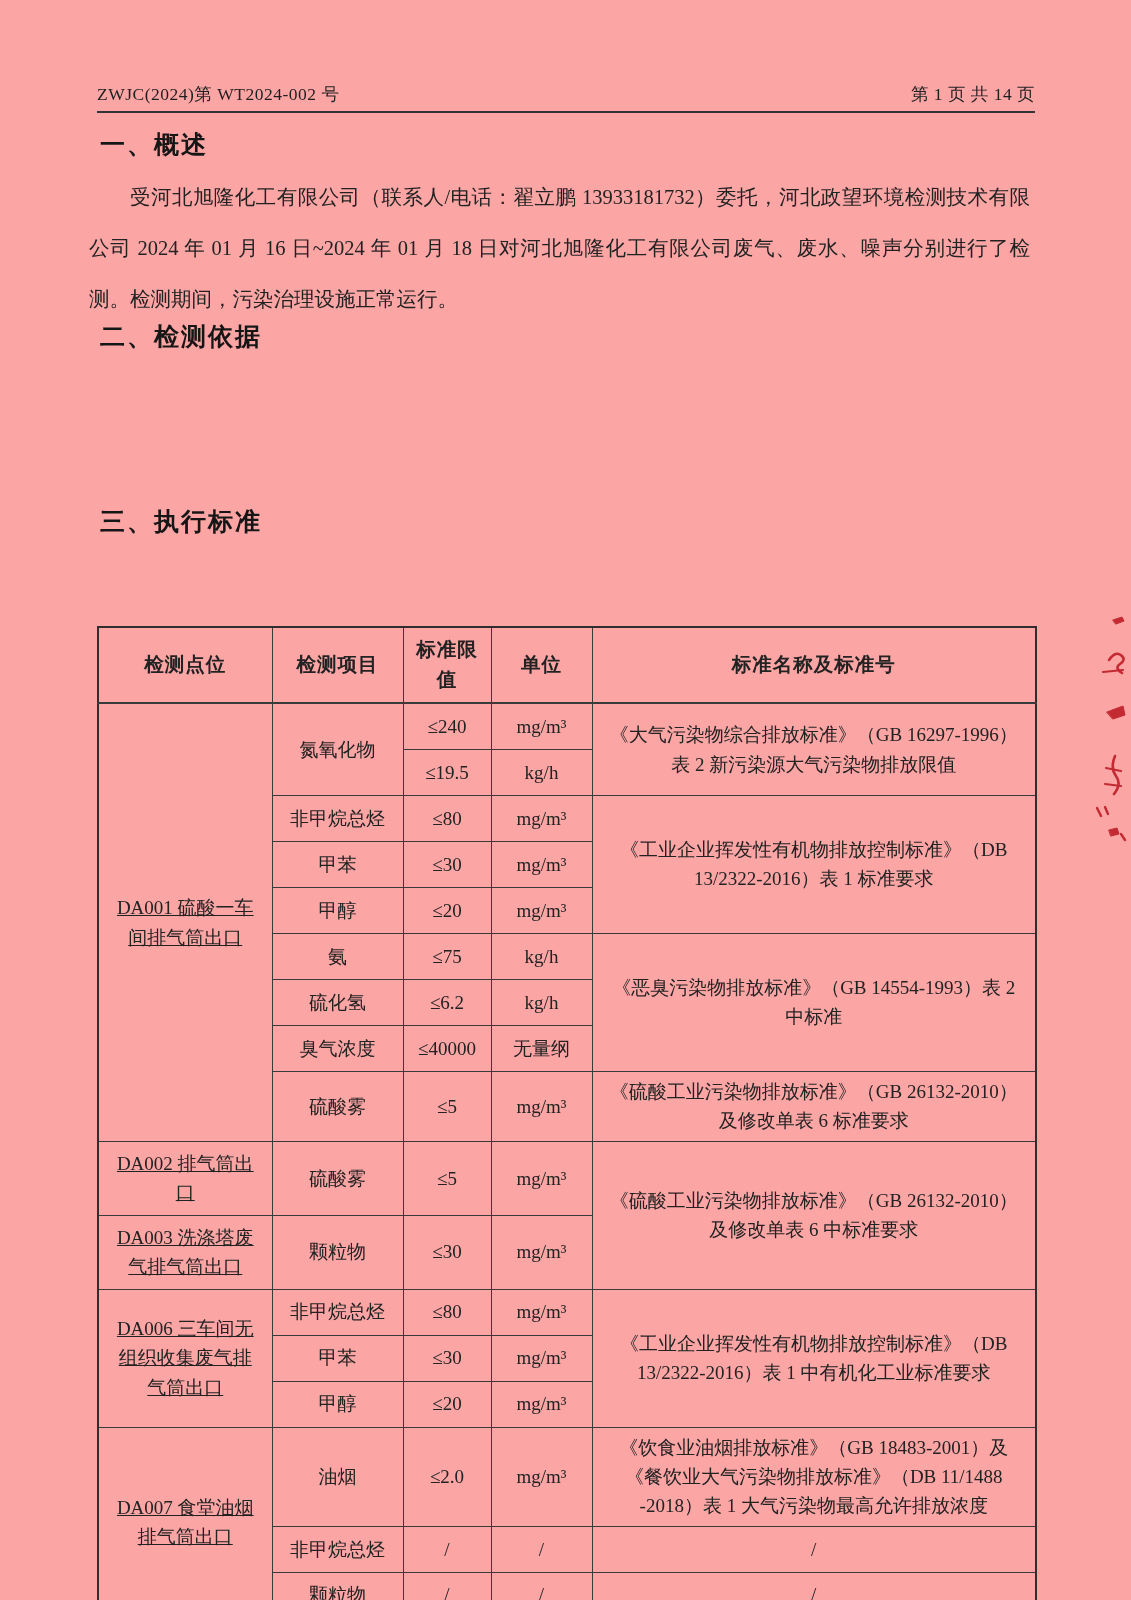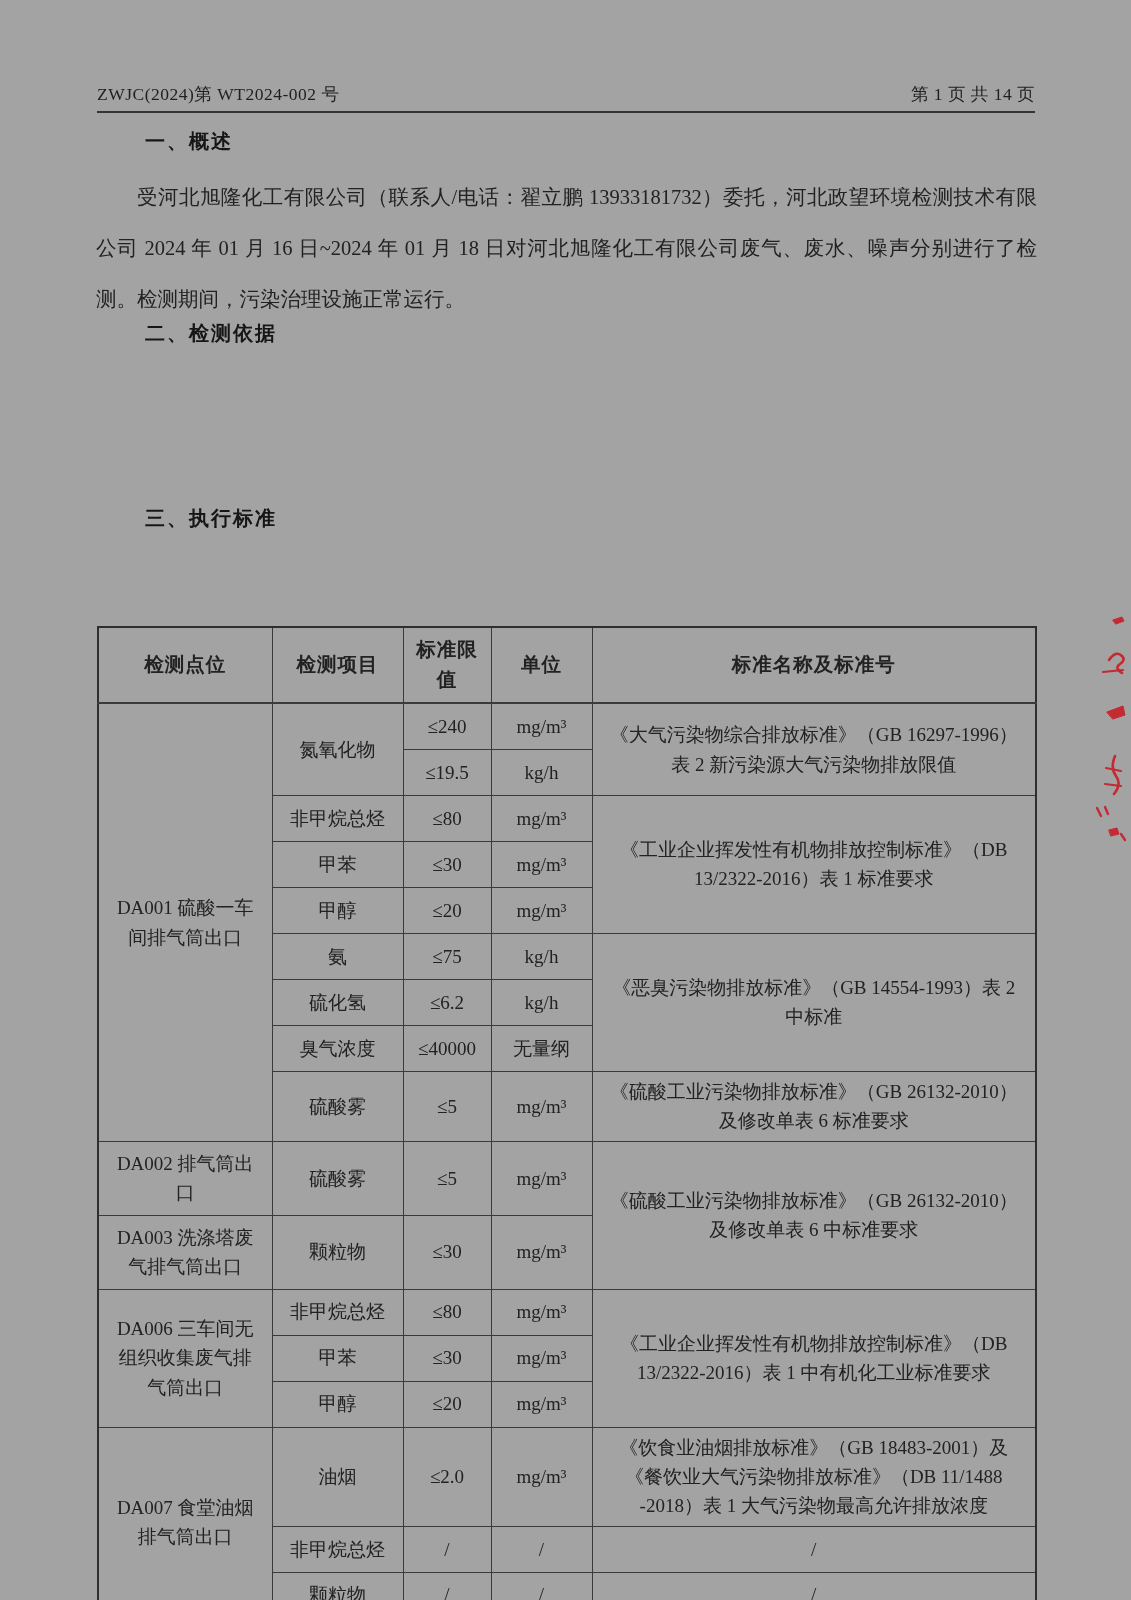--- a/index.html
+++ b/index.html
@@ -2,21 +2,21 @@
 <html><head>
 <meta charset="utf-8">
 <style>
   * { box-sizing: border-box; }
   html,body { margin:0; padding:0; background:#ffffff; }
   .page {
     position: relative;
     width: 1131px;
     height: 1600px;
     margin: 0 auto;
-    background: #a3a3a3;
+    background: #fca5a5;
     font-family: "Liberation Serif", "DejaVu Serif", serif;
     color: #1f1f1f;
     overflow: hidden;
   }
   
   .doc-header {
     position: absolute;
     left: 97px;
     width: 938px;
     top: 82px;
@@ -27,28 +27,27 @@
     border-bottom: 2.5px solid #333;
     padding-bottom: 5px;
     letter-spacing: 0.5px;
   }
   
   .sec-title {
     position: absolute;
     left: 100px;
     font-family: "Liberation Sans", "DejaVu Sans", sans-serif;
     font-weight: bold;
-    font-size: 20px;
+    font-size: 25px;
     color: #161616;
     letter-spacing: 2px;
-    margin-left: 45px;
   }
   .para {
     position: absolute;
-    left: 96px;
+    left: 89px;
     width: 941px;
     font-size: 20.5px;
     line-height: 51px;
     text-align: justify;
     text-indent: 2em;
     color: #222;
   }
   .ref-list { position: absolute; left: 145px; width: 890px; font-size: 20.5px; }
   .ref-item { height: 46px; line-height: 46px; white-space: nowrap; }
   .table-title {
@@ -79,21 +78,21 @@
     line-height: 1.55;
   }
   .std-table { border: 2.5px solid #2e2e2e; margin-top: 48px; }
   .std-table thead th {
     font-weight: bold;
     font-size: 19.5px;
     height: 44px;
     border-bottom-width: 2.2px;
     letter-spacing: 1px;
   }
-  .std-table td.point { padding: 7px 12px; }
+  .std-table td.point { padding: 7px 12px; text-decoration: underline; }
   .std-table td.std { padding: 5px 14px; }
   .std-table tbody td { height: 46px; }
   
   .ink { position: absolute; pointer-events: none; }
 </style>
 </head>
 <body>
 
 <div class="page">
 

